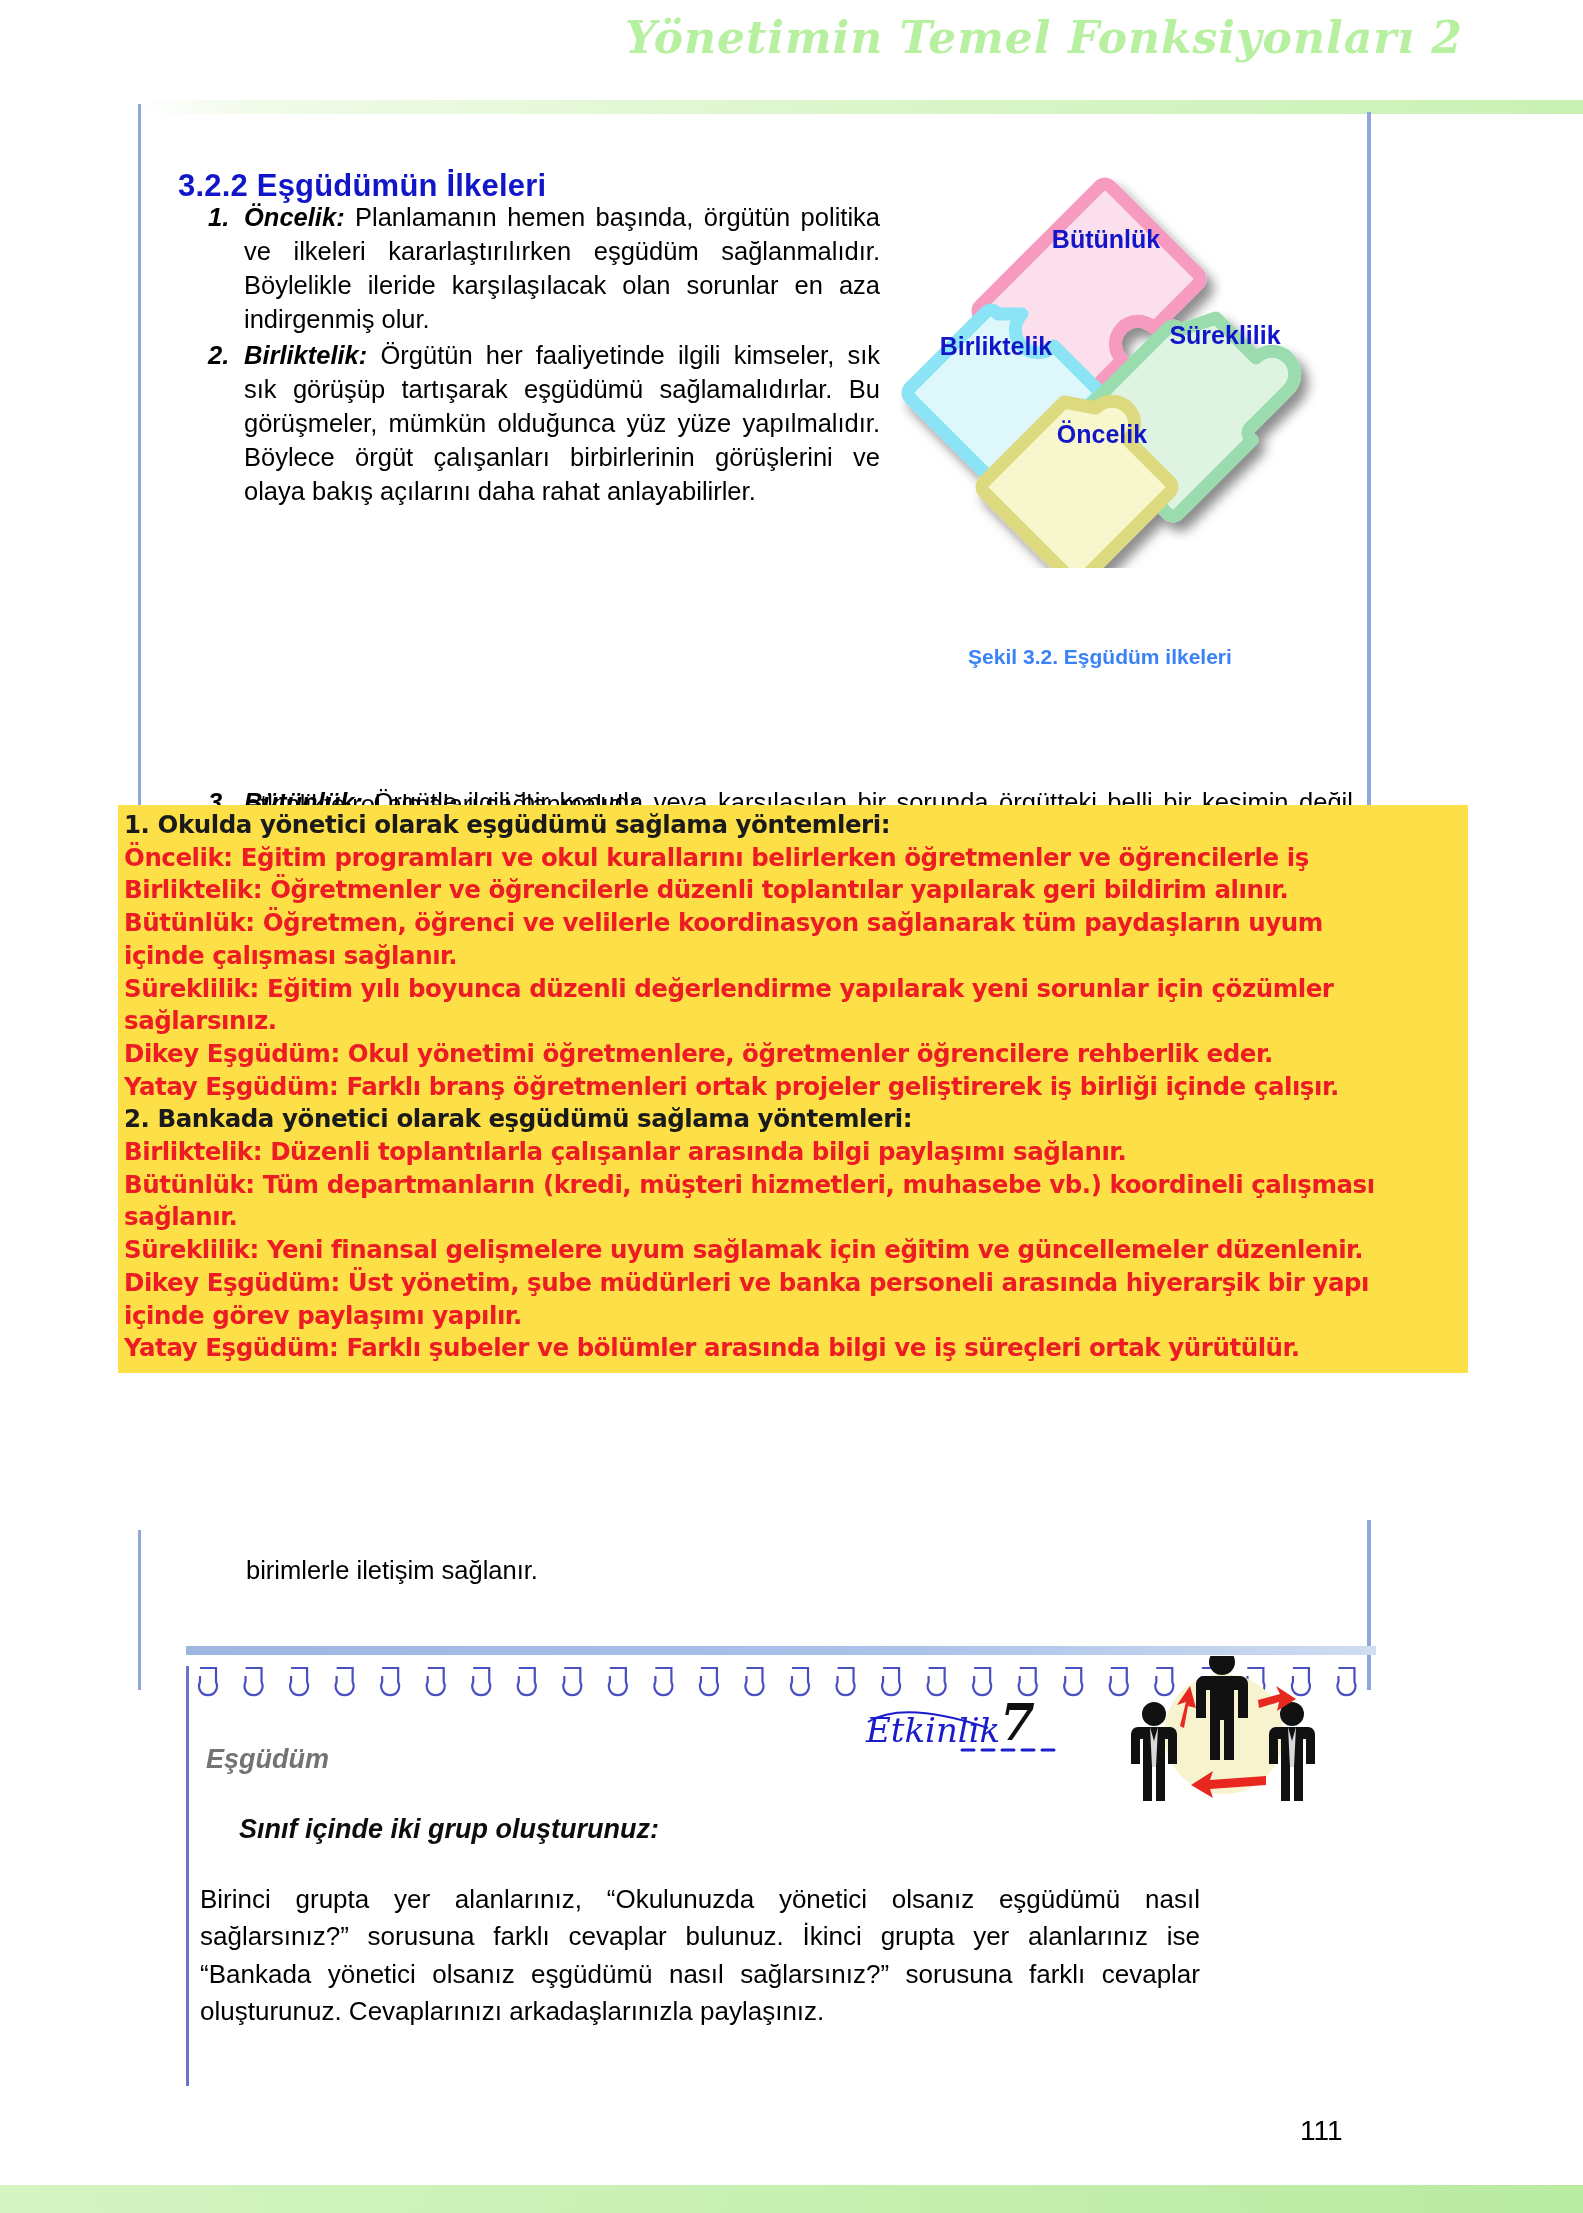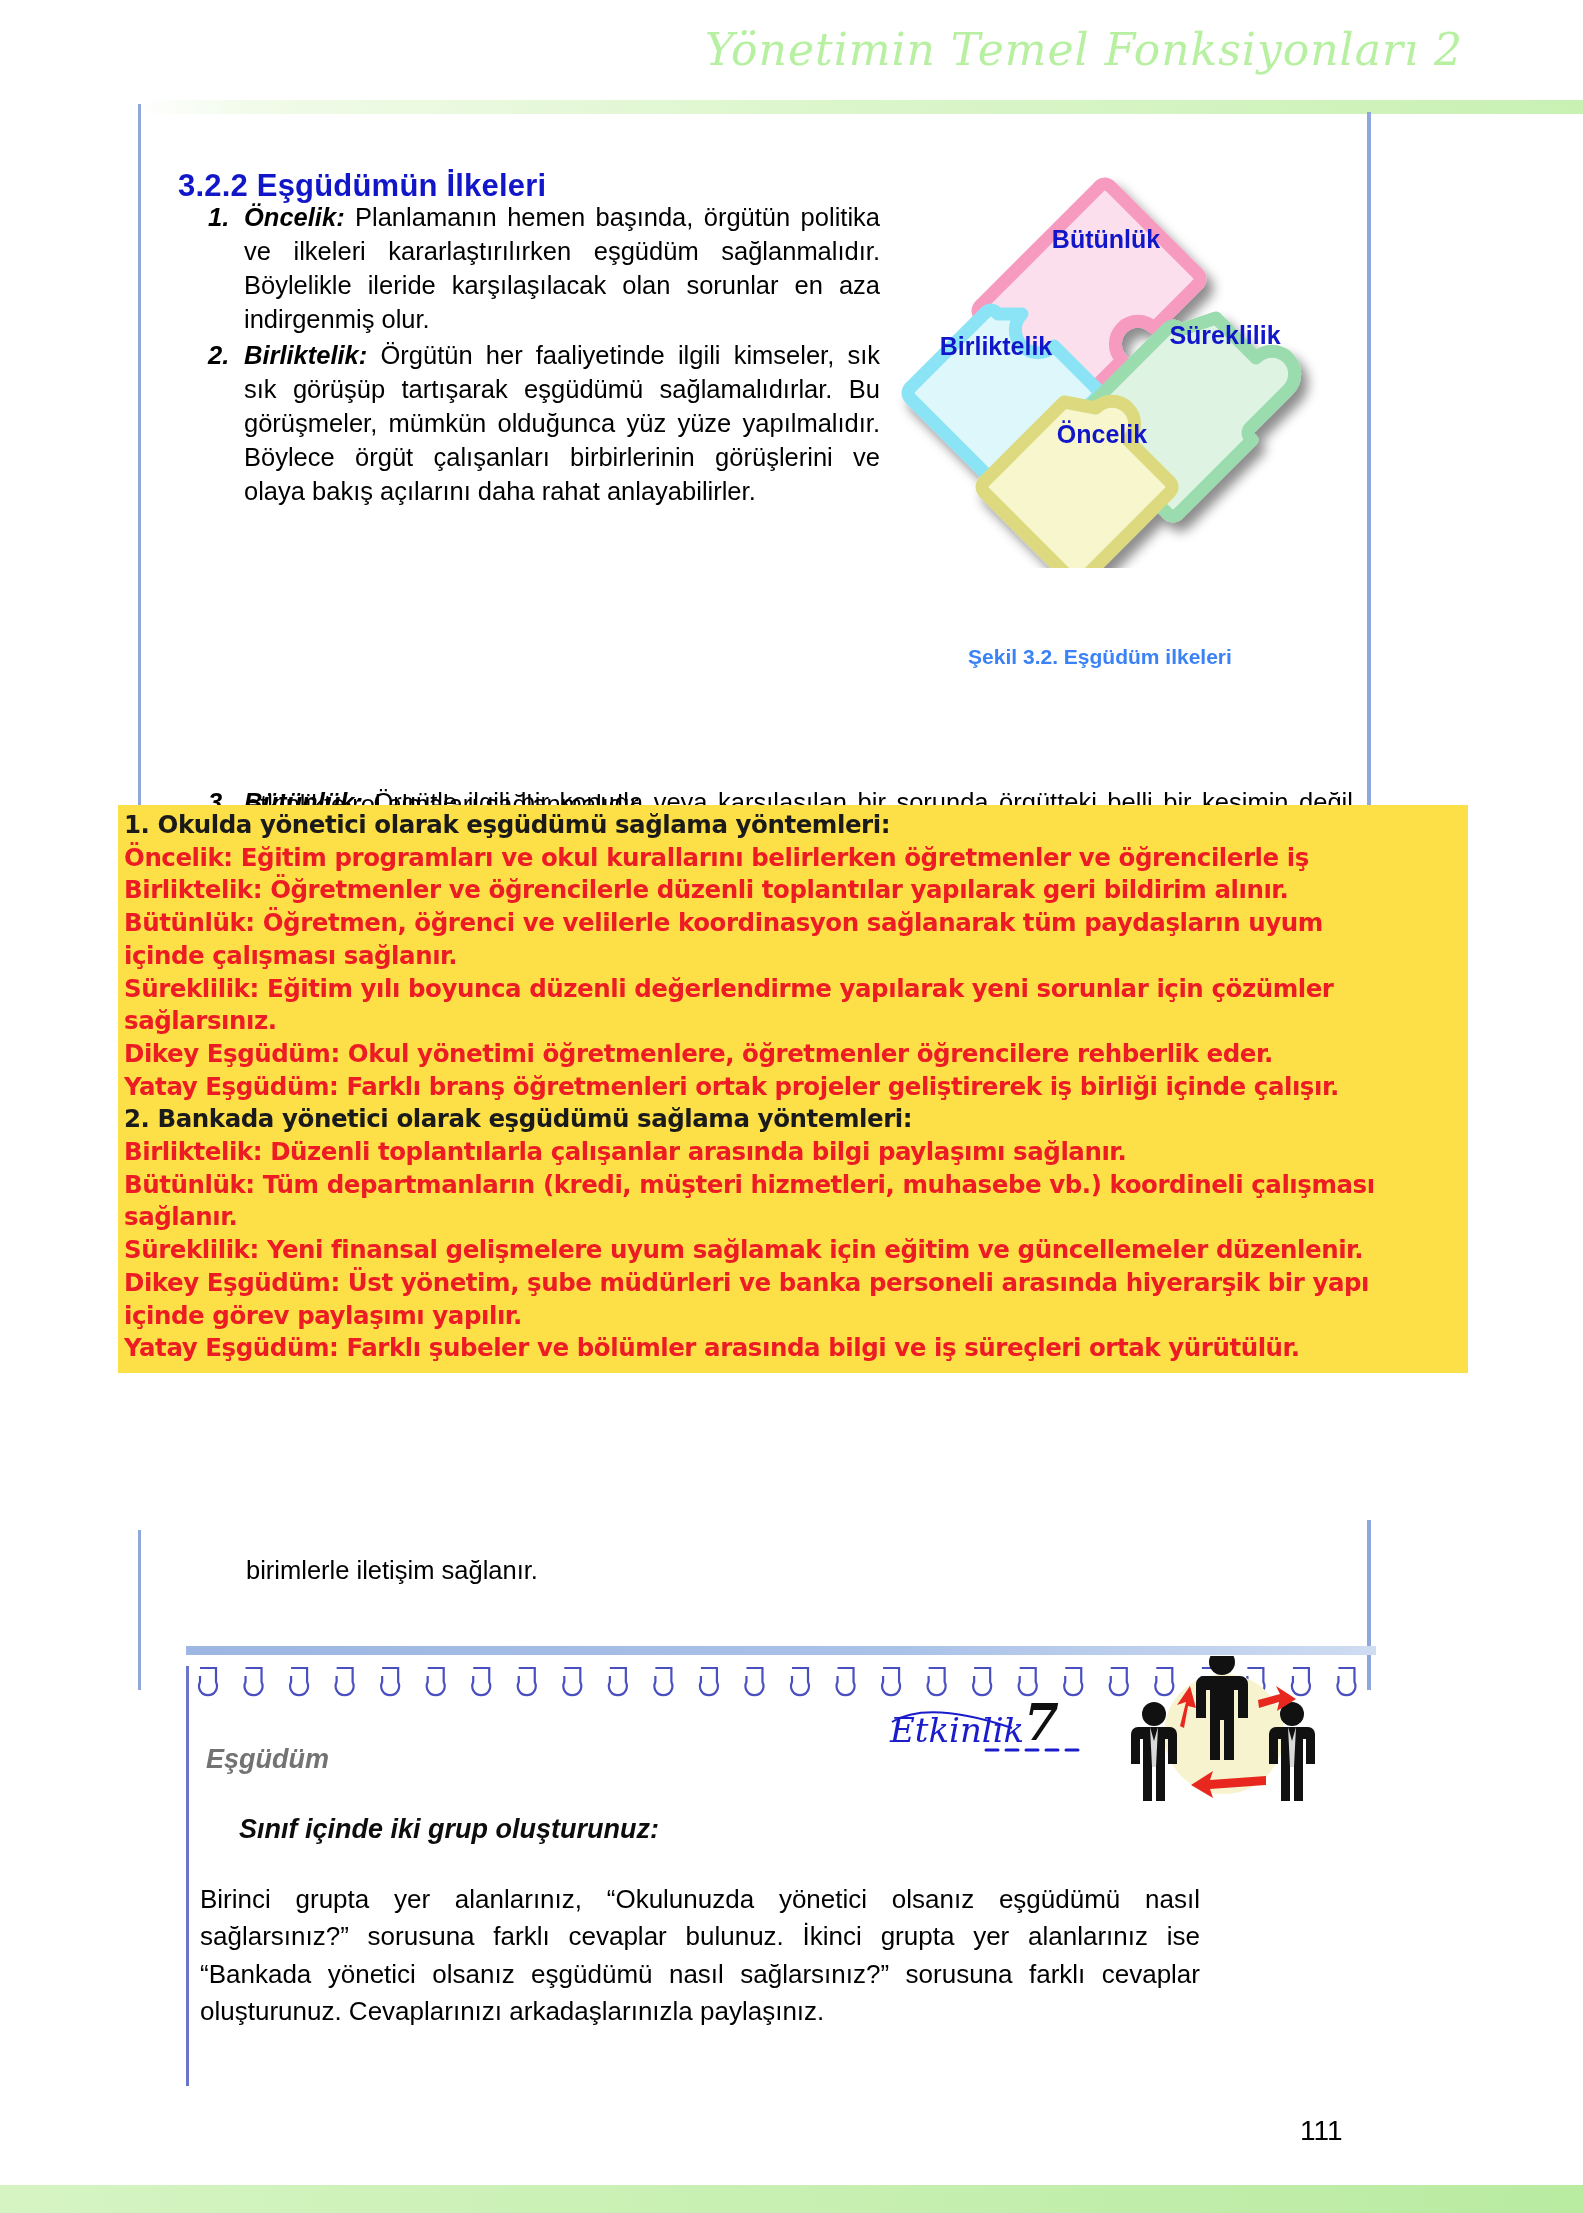--- a/index.html
+++ b/index.html
@@ -17,29 +17,29 @@
 
   
   #page {
     position: absolute;
     inset: 0;
     background: #ffffff;
   }
 
   #header-title {
     position: absolute;
-    top: 24px;
+    top: 12px;
     right: 120px;
     font-family: "DejaVu Serif", serif;
     font-style: italic;
     font-size: 44px;
     color: #b6f0a0;
     letter-spacing: 1px;
     white-space: nowrap;
-    font-weight: 400;
+    font-weight: 700;
   }
 
   #header-rule {
     position: absolute;
     top: 100px;
     left: 140px;
     right: 0px;
     height: 14px;
     background: linear-gradient(to right, #ffffff 0%, #f1fbe9 8%, #ddf6cd 45%, #c9f1b4 100%);
   }
@@ -242,21 +242,21 @@
     left: 14px;
     top: 215px;
     width: 1000px;
     font-size: 26px;
     line-height: 1.44;
     color: #000;
     text-align: justify;
   }
   #etkinlik-badge {
     position: absolute;
-    left: 700px;
+    left: 676px;
     top: 8px;
     width: 230px;
     height: 110px;
   }
   #etkinlik-figure {
     position: absolute;
     left: 930px;
     top: -10px;
     width: 210px;
     height: 170px;

